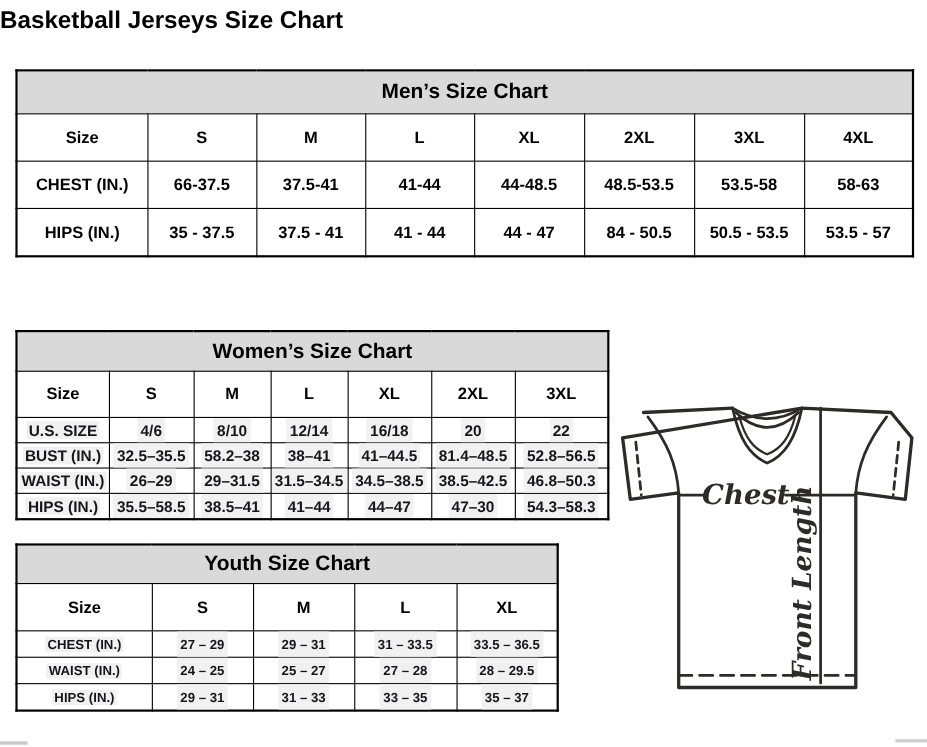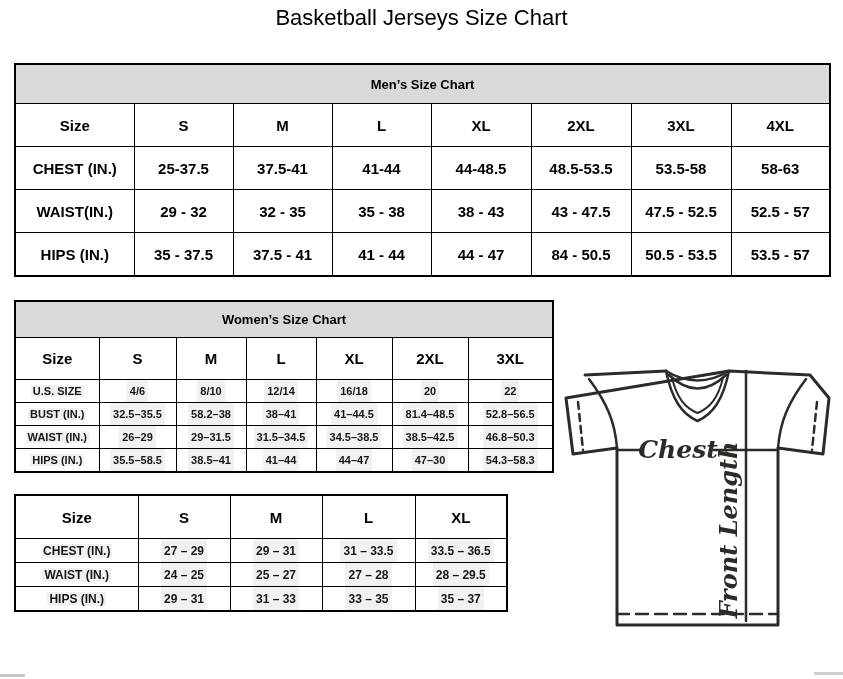--- a/index.html
+++ b/index.html
@@ -1,34 +1,34 @@
 <!DOCTYPE html>
 <html><head>
 <meta charset="utf-8">
 <style>
   html,body{margin:0;padding:0;background:#fff}
   .page{position:relative;width:843px;height:679px;background:#ffffff;
         font-family:"Liberation Sans",sans-serif;color:#000;overflow:hidden}
-  .title{position:absolute;top:5px;left:0;width:100%;text-align:center;
-         font-size:22px;font-weight:normal}
+  .title{position:absolute;top:5px;left:0;width:100%;
+         font-size:22px;font-weight:bold}
   table.tbl{position:absolute;border-collapse:collapse;table-layout:fixed;
             border:2px solid #000}
   .tbl th,.tbl td{border:1px solid #000;text-align:center;font-weight:bold;
                   padding:0;overflow:hidden;white-space:nowrap}
-  .band{background:#d9d9d9;font-size:13px}
+  .band{background:#d9d9d9;font-size:19px}
   
   .mens{left:14px;top:63px;width:815px}
   .mens .band{height:38px}
   .mens .head th{height:42px;font-size:15px}
   .mens td{height:42px;font-size:15px}
   
   .womens{left:14px;top:300px;width:538px}
   .womens .band{height:35px}
   .womens .head th{height:41px;font-size:15px}
-  .womens td{height:22px;font-size:11px}
+  .womens td{height:22px;font-size:14px}
   
   .youth{left:14px;top:494px;width:492px}
   .youth .band{height:34px}
   .youth .head th{height:42px;font-size:15px}
   .youth td{height:23px;font-size:12px}
   .hl{background:#f1f1f1;padding:12px 3px;color:#15151d}
   .lblhl{background:#f1f1f1;padding:0 2px;color:#15151d}
   
   .jersey{position:absolute;left:556px;top:358px}
   .scroll-frag{position:absolute;background:#c7c7c7}
@@ -62,37 +62,27 @@
       <th>S</th>
       <th>M</th>
       <th>L</th>
       <th>XL</th>
       <th>2XL</th>
       <th>3XL</th>
       <th>4XL</th>
     </tr>
     <tr>
       <td>CHEST (IN.)</td>
-      <td>25-37.5</td>
+      <td>66-37.5</td>
       <td>37.5-41</td>
       <td>41-44</td>
       <td>44-48.5</td>
       <td>48.5-53.5</td>
       <td>53.5-58</td>
       <td>58-63</td>
-    </tr>
-    <tr>
-      <td>WAIST(IN.)</td>
-      <td>29 - 32</td>
-      <td>32 - 35</td>
-      <td>35 - 38</td>
-      <td>38 - 43</td>
-      <td>43 - 47.5</td>
-      <td>47.5 - 52.5</td>
-      <td>52.5 - 57</td>
     </tr>
     <tr>
       <td>HIPS (IN.)</td>
       <td>35 - 37.5</td>
       <td>37.5 - 41</td>
       <td>41 - 44</td>
       <td>44 - 47</td>
       <td>84 - 50.5</td>
       <td>50.5 - 53.5</td>
       <td>53.5 - 57</td>
@@ -164,20 +154,23 @@
 
   <table class="tbl youth">
     <colgroup>
       <col style="width:123px">
         <col style="width:92px">
         <col style="width:92px">
         <col style="width:93px">
         <col style="width:92px">
     </colgroup>
     <tbody>
+    <tr>
+          <th class="band" colspan="5">Youth Size Chart</th>
+        </tr>
     <tr class="head">
       <th>Size</th>
       <th>S</th>
       <th>M</th>
       <th>L</th>
       <th>XL</th>
     </tr>
     <tr>
       <td><span class="lblhl">CHEST (IN.)</span></td>
       <td><span class="hl">27 – 29</span></td>

